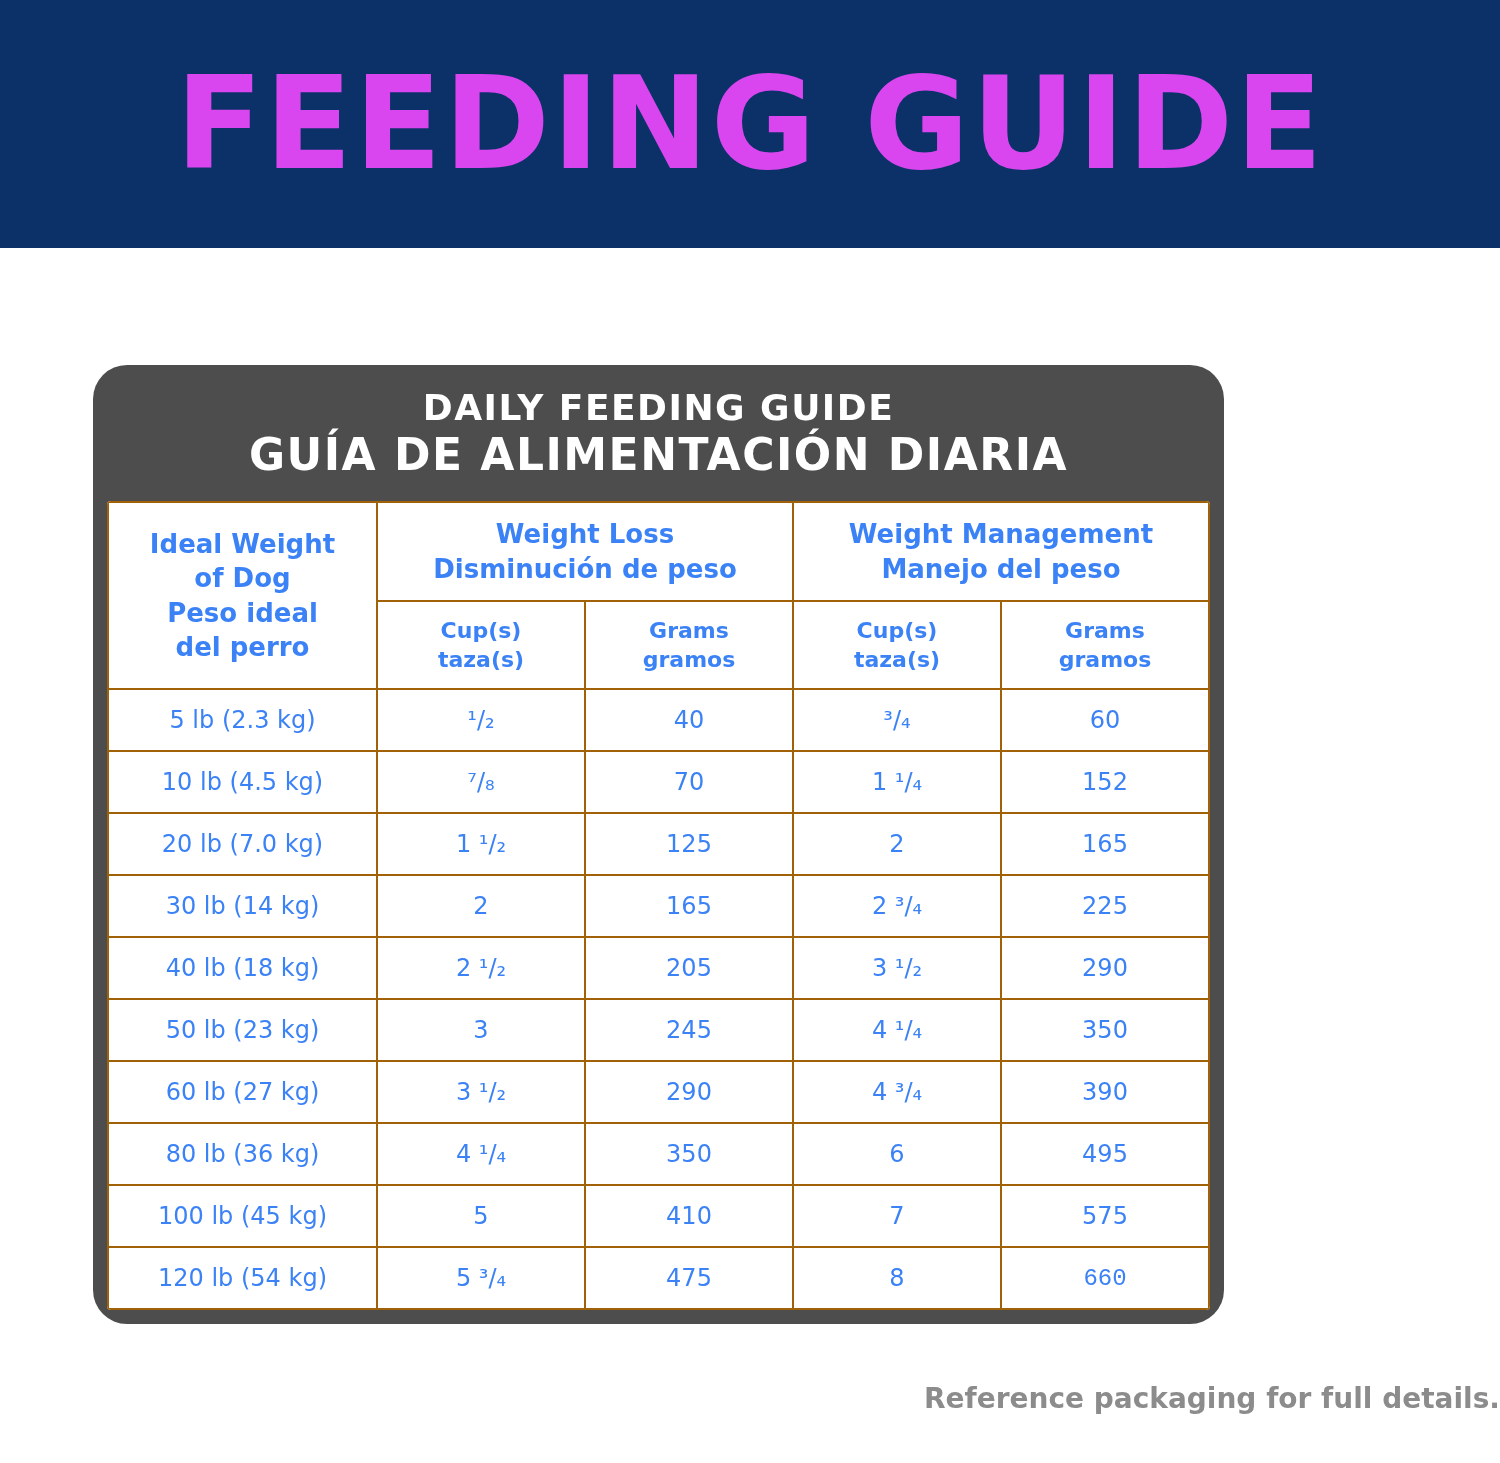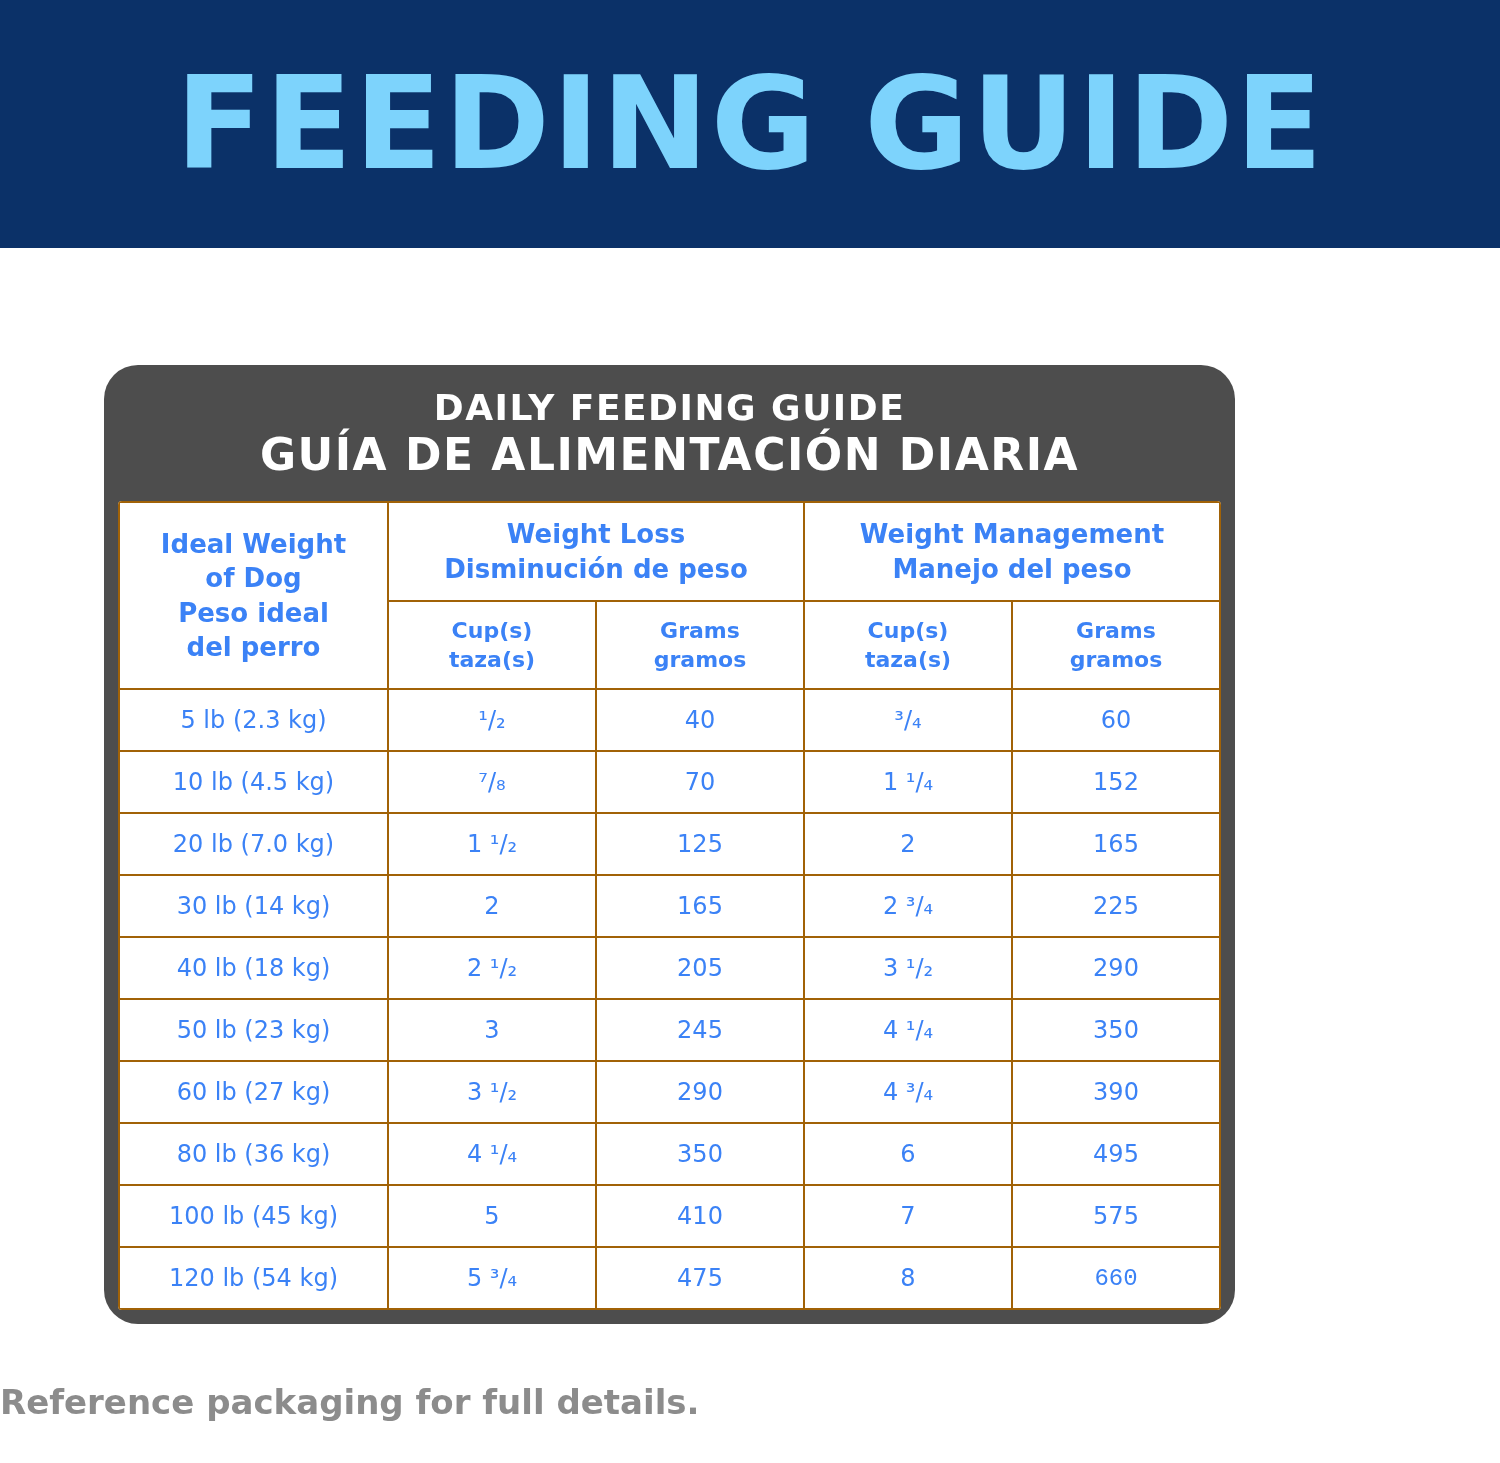--- a/index.html
+++ b/index.html
@@ -22,33 +22,33 @@
     left: 0;
     top: 0;
     width: 1500px;
     height: 248px;
     background: #0b3168;
     display: flex;
     align-items: center;
     justify-content: center;
   }
   .banner-title {
-    color: #7dd3fc;
+    color: #d946ef;
     font-size: 128px;
     font-weight: 700;
     letter-spacing: 2px;
     line-height: 1;
     font-family: "DejaVu Sans", sans-serif;
     white-space: nowrap;
   }
 
   
   .card {
     position: absolute;
-    left: 104px;
+    left: 93px;
     top: 365px;
     width: 1131px;
     background: #4d4d4d;
     border-radius: 34px;
     padding: 0;
     box-sizing: border-box;
   }
   .card-header {
     padding: 22px 0 20px 0;
     text-align: center;
@@ -124,23 +124,23 @@
   td.cell.weight {
     font-size: 24px;
   }
 
   
   .footer-note {
     position: absolute;
     left: 0;
     top: 1382px;
     width: 1500px;
-    text-align: left;
+    text-align: right;
     color: #8c8c8c;
-    font-size: 34px;
+    font-size: 28px;
     font-weight: 700;
     font-family: "DejaVu Sans", sans-serif;
   }
 </style>
 </head>
 <body>
 
 <div class="banner">
   <div class="banner-title">FEEDING GUIDE</div>
 </div>

